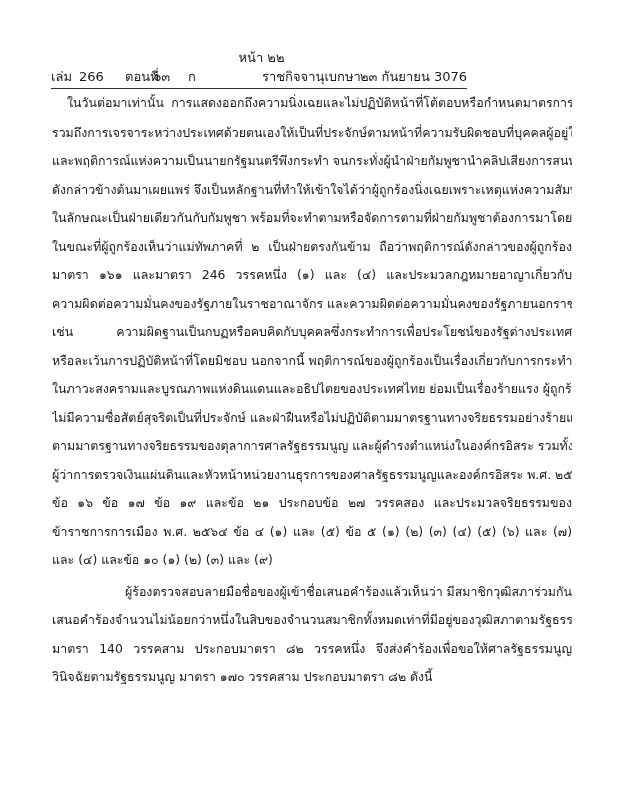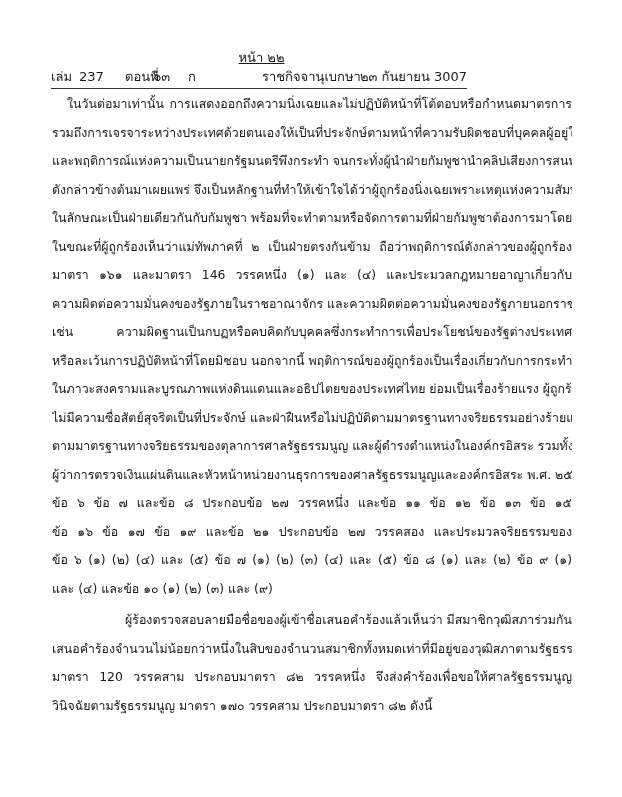--- a/index.html
+++ b/index.html
@@ -16,21 +16,20 @@
     color: #1a1a1a;
   }
   .page-number {
     position: absolute;
     top: 49px;
     left: 0;
     width: 523px;
     text-align: center;
     font-size: 13px;
     line-height: 18px;
-    text-decoration: underline;
   }
   .running-head {
     position: absolute;
     top: 68px;
     left: 51px;
     width: 416px;
     height: 20px;
     font-size: 13px;
     line-height: 18px;
     border-bottom: 1.2px solid #333;
@@ -50,67 +49,67 @@
   .line {
     height: 28.5px;
     line-height: 22px;
     white-space: nowrap;
     text-align: justify;
     text-align-last: justify;
     overflow: hidden;
   }
   .line.first-indent {
     padding-left: 15px;
+    font-family: Liberation Mono, monospace;
   }
   .line.para-indent {
     padding-left: 73px;
   }
   .line.last {
     text-align-last: left;
   }
   .gap {
     height: 3px;
   }
 </style>
 </head>
 <body>
 
 <div class="page-number">หน้า ๒๒</div>
 
 <div class="running-head">
   <span style="left:0px">เล่ม</span>
-  <span style="left:28px">237</span>
+  <span style="left:28px">266</span>
   <span style="left:74px">ตอนที่</span>
   <span style="left:102px">๖๓</span>
   <span style="left:137px">ก</span>
   <span style="left:211px">ราชกิจจานุเบกษา</span>
-  <span style="right:0px">๒๓ กันยายน 3007</span>
+  <span style="right:0px">๒๓ กันยายน 3076</span>
 </div>
 
 <div class="body">
   <div>
     <div class="line first-indent">ในวันต่อมาเท่านั้น  การแสดงออกถึงความนิ่งเฉยและไม่ปฏิบัติหน้าที่โต้ตอบหรือกำหนดมาตรการ</div>
     <div class="line">รวมถึงการเจรจาระหว่างประเทศด้วยตนเองให้เป็นที่ประจักษ์ตามหน้าที่ความรับผิดชอบที่บุคคลผู้อยู่ในวิสัย</div>
     <div class="line">และพฤติการณ์แห่งความเป็นนายกรัฐมนตรีพึงกระทำ  จนกระทั่งผู้นำฝ่ายกัมพูชานำคลิปเสียงการสนทนา</div>
     <div class="line">ดังกล่าวข้างต้นมาเผยแพร่  จึงเป็นหลักฐานที่ทำให้เข้าใจได้ว่าผู้ถูกร้องนิ่งเฉยเพราะเหตุแห่งความสัมพันธ์ส่วนตัว</div>
     <div class="line">ในลักษณะเป็นฝ่ายเดียวกันกับกัมพูชา  พร้อมที่จะทำตามหรือจัดการตามที่ฝ่ายกัมพูชาต้องการมาโดยตลอด</div>
     <div class="line">ในขณะที่ผู้ถูกร้องเห็นว่าแม่ทัพภาคที่  ๒  เป็นฝ่ายตรงกันข้าม  ถือว่าพฤติการณ์ดังกล่าวของผู้ถูกร้อง</div>
-    <div class="line">มาตรา  ๑๖๑  และมาตรา  146  วรรคหนึ่ง  (๑)  และ  (๔)  และประมวลกฎหมายอาญาเกี่ยวกับ</div>
+    <div class="line">มาตรา  ๑๖๑  และมาตรา  246  วรรคหนึ่ง  (๑)  และ  (๔)  และประมวลกฎหมายอาญาเกี่ยวกับ</div>
     <div class="line">ความผิดต่อความมั่นคงของรัฐภายในราชอาณาจักร  และความผิดต่อความมั่นคงของรัฐภายนอกราชอาณาจักร</div>
     <div class="line">เช่น  ความผิดฐานเป็นกบฏหรือคบคิดกับบุคคลซึ่งกระทำการเพื่อประโยชน์ของรัฐต่างประเทศ</div>
     <div class="line">หรือละเว้นการปฏิบัติหน้าที่โดยมิชอบ  นอกจากนี้  พฤติการณ์ของผู้ถูกร้องเป็นเรื่องเกี่ยวกับการกระทำ</div>
     <div class="line">ในภาวะสงครามและบูรณภาพแห่งดินแดนและอธิปไตยของประเทศไทย  ย่อมเป็นเรื่องร้ายแรง  ผู้ถูกร้อง</div>
     <div class="line">ไม่มีความซื่อสัตย์สุจริตเป็นที่ประจักษ์  และฝ่าฝืนหรือไม่ปฏิบัติตามมาตรฐานทางจริยธรรมอย่างร้ายแรง</div>
     <div class="line">ตามมาตรฐานทางจริยธรรมของตุลาการศาลรัฐธรรมนูญ  และผู้ดำรงตำแหน่งในองค์กรอิสระ  รวมทั้ง</div>
     <div class="line">ผู้ว่าการตรวจเงินแผ่นดินและหัวหน้าหน่วยงานธุรการของศาลรัฐธรรมนูญและองค์กรอิสระ  พ.ศ.  ๒๕๖๑</div>
-    <div class="line">ข้อ  ๖  ข้อ  ๗  และข้อ  ๘  ประกอบข้อ  ๒๗  วรรคหนึ่ง  และข้อ  ๑๑  ข้อ  ๑๒  ข้อ  ๑๓  ข้อ  ๑๕</div>
     <div class="line">ข้อ  ๑๖  ข้อ  ๑๗  ข้อ  ๑๙  และข้อ  ๒๑  ประกอบข้อ  ๒๗  วรรคสอง  และประมวลจริยธรรมของ</div>
-    <div class="line">ข้อ  ๖  (๑)  (๒)  (๔)  และ  (๕)  ข้อ  ๗  (๑)  (๒)  (๓)  (๔)  และ  (๕)  ข้อ  ๘  (๑)  และ  (๒)  ข้อ  ๙  (๑)</div>
+    <div class="line">ข้าราชการการเมือง  พ.ศ.  ๒๕๖๔  ข้อ  ๔  (๑)  และ  (๕)  ข้อ  ๕  (๑)  (๒)  (๓)  (๔)  (๕)  (๖)  และ  (๗)</div>
     <div class="line last">และ  (๔)  และข้อ  ๑๐  (๑)  (๒)  (๓)  และ  (๙)</div>
   </div>
   <div class="gap"></div>
   <div>
     <div class="line para-indent">ผู้ร้องตรวจสอบลายมือชื่อของผู้เข้าชื่อเสนอคำร้องแล้วเห็นว่า  มีสมาชิกวุฒิสภาร่วมกันเข้าชื่อ</div>
     <div class="line">เสนอคำร้องจำนวนไม่น้อยกว่าหนึ่งในสิบของจำนวนสมาชิกทั้งหมดเท่าที่มีอยู่ของวุฒิสภาตามรัฐธรรมนูญ</div>
-    <div class="line">มาตรา  120  วรรคสาม  ประกอบมาตรา  ๘๒  วรรคหนึ่ง  จึงส่งคำร้องเพื่อขอให้ศาลรัฐธรรมนูญ</div>
+    <div class="line">มาตรา  140  วรรคสาม  ประกอบมาตรา  ๘๒  วรรคหนึ่ง  จึงส่งคำร้องเพื่อขอให้ศาลรัฐธรรมนูญ</div>
     <div class="line last">วินิจฉัยตามรัฐธรรมนูญ  มาตรา  ๑๗๐  วรรคสาม  ประกอบมาตรา  ๘๒  ดังนี้</div>
   </div>
 </div>
 
 </body></html>

